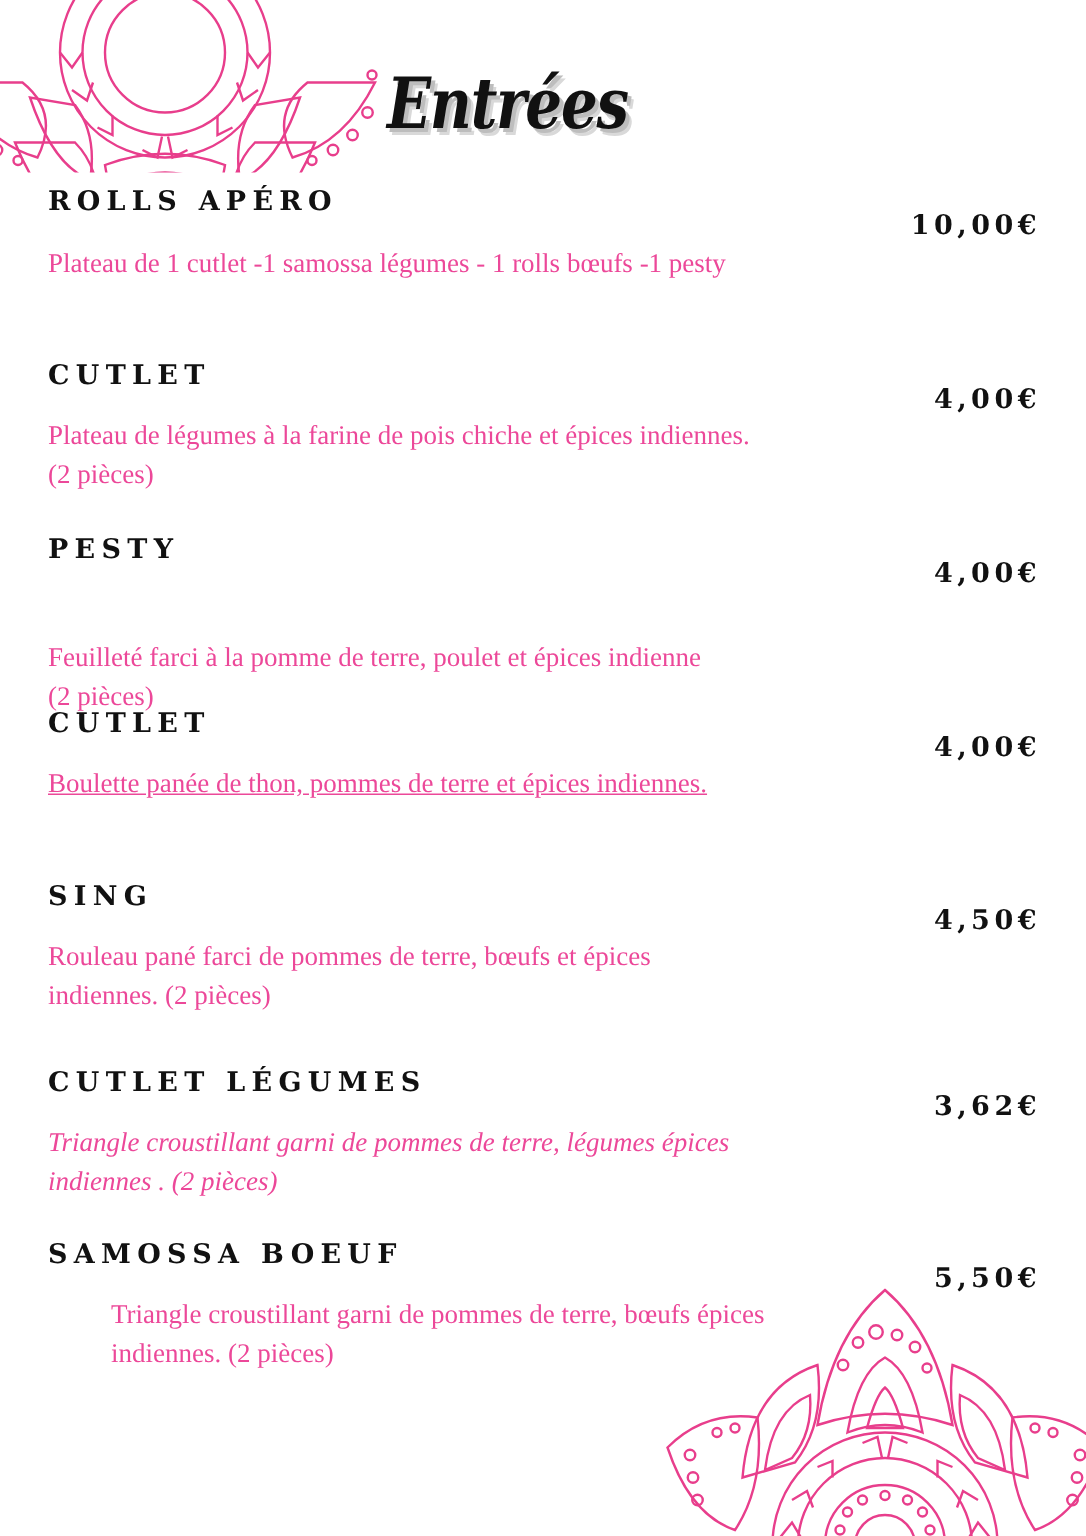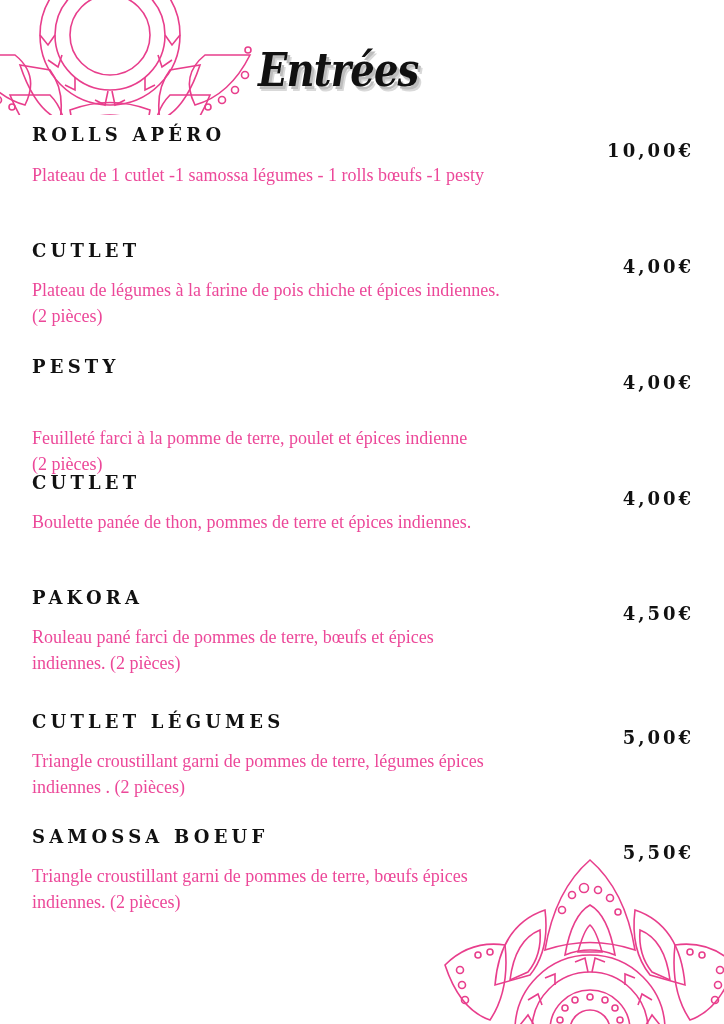--- a/index.html
+++ b/index.html
@@ -79,47 +79,47 @@
   <div class="item-price">4,00€</div>
   <div class="item-desc" style="top:40px;margin-top:29px;">
     <div>Feuilleté farci  à la pomme de terre, poulet et épices indienne</div>
     <div>(2 pièces)</div>
   </div>
 </div>
 
 <div class="item" style="top:472px;">
   <div class="item-name">CUTLET</div>
   <div class="item-price">4,00€</div>
-  <div class="item-desc" style="top:37px;">
+  <div class="item-desc" style="top:37px;text-decoration:underline;">
     <div>Boulette panée de thon, pommes de terre et épices indiennes.</div>
   </div>
 </div>
 
 <div class="item" style="top:587px;">
-  <div class="item-name">PAKORA</div>
+  <div class="item-name">SING</div>
   <div class="item-price">4,50€</div>
   <div class="item-desc" style="top:37px;">
     <div>Rouleau pané farci de pommes de terre, bœufs et épices</div>
     <div>indiennes. (2 pièces)</div>
   </div>
 </div>
 
 <div class="item" style="top:711px;">
   <div class="item-name">CUTLET LÉGUMES</div>
-  <div class="item-price">5,00€</div>
-  <div class="item-desc" style="top:37px;">
+  <div class="item-price">3,62€</div>
+  <div class="item-desc" style="top:37px;font-style:italic;">
     <div>Triangle croustillant garni de pommes de terre, légumes épices</div>
     <div>indiennes . (2 pièces)</div>
   </div>
 </div>
 
 <div class="item" style="top:826px;">
   <div class="item-name">SAMOSSA BOEUF</div>
   <div class="item-price">5,50€</div>
-  <div class="item-desc" style="top:37px;">
+  <div class="item-desc" style="top:37px;margin-left:42px;">
     <div>Triangle croustillant garni de pommes de terre, bœufs épices</div>
     <div>indiennes. (2 pièces)</div>
   </div>
 </div>
 
 <div class="mandala" id="mandala-bottom">
   <svg viewBox="-150 -175 300 175" width="300" height="175" fill="none" stroke="#e83e8c" stroke-width="1.6">
     <g transform="translate(0,0)">
       <path d="M-40,0 A40,40 0 0 1 40,0"></path>
       <path d="M-58,0 A58,58 0 0 1 58,0"></path>

